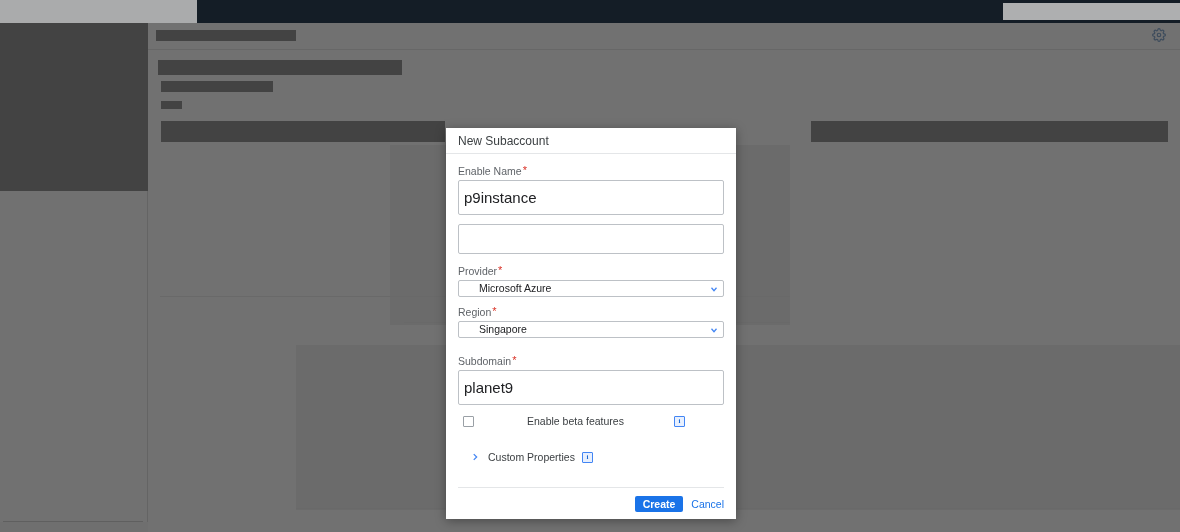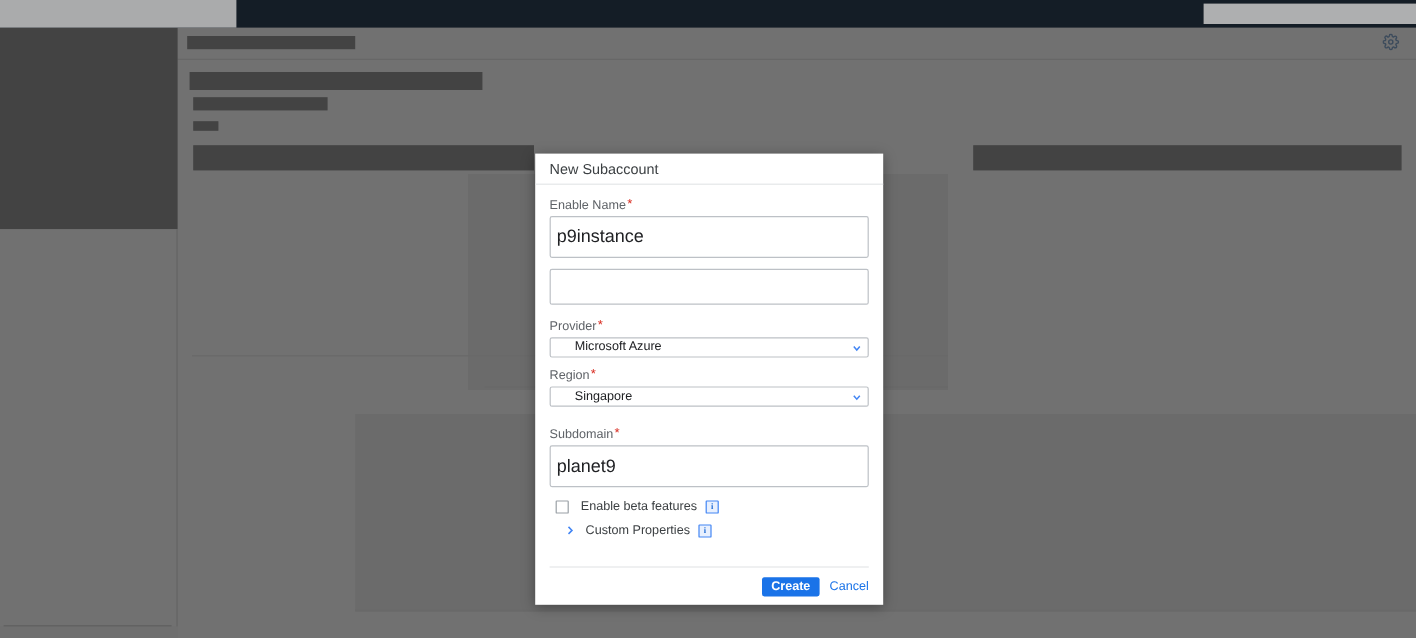--- a/index.html
+++ b/index.html
@@ -214,21 +214,22 @@
   }
   .chevron-down svg { display: block; }
 
   .subdomain-field { margin-top: 17px; margin-bottom: 8px; }
 
   .checkbox-row {
     display: flex;
     align-items: center;
     height: 16px;
     margin-top: 7px;
-    margin-bottom: 4px;
+    margin-bottom: 20px;
+    gap: 43px;
   }
   .checkbox {
     width: 9px;
     height: 9px;
     border: 1px solid #9aa0a6;
     border-radius: 1px;
     background: #fff;
     margin-left: 5px;
     margin-right: 10px;
     flex: 0 0 auto;

